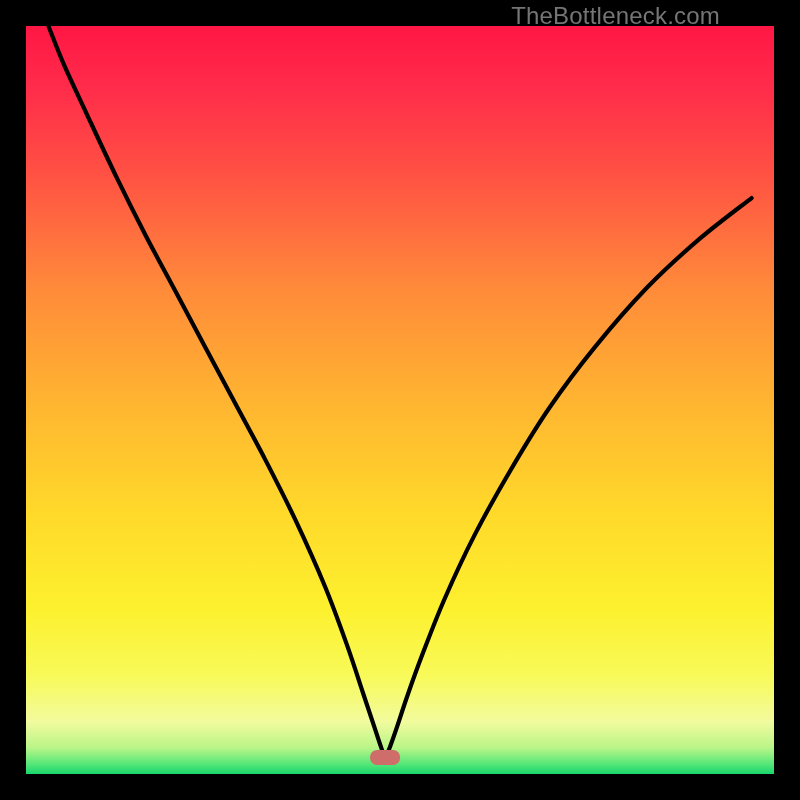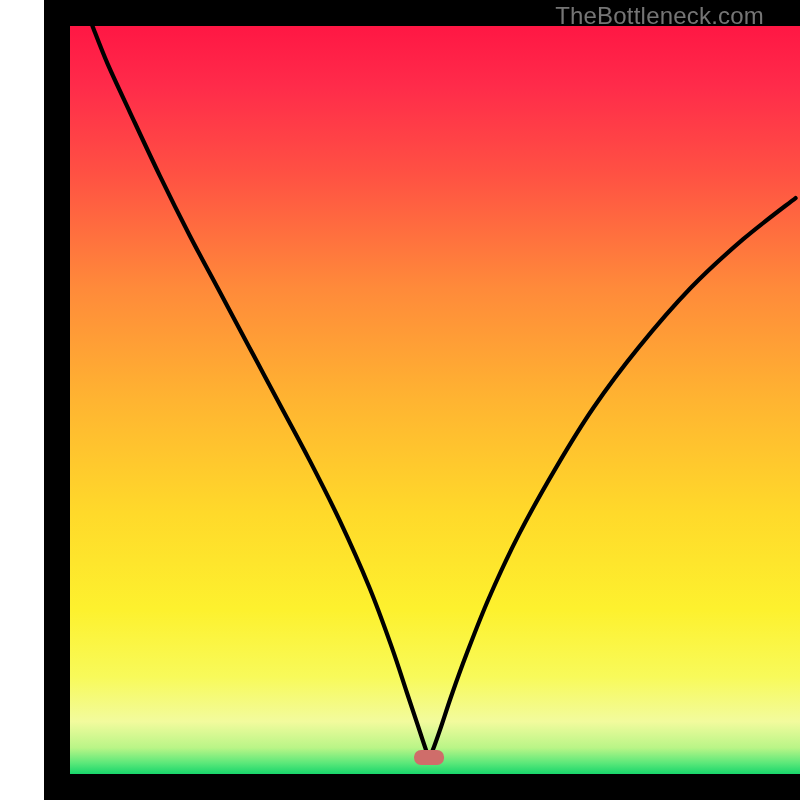--- a/index.html
+++ b/index.html
@@ -5,21 +5,20 @@
   body {
     margin: 0;
     padding: 0;
     background: #fff;
   }
   .chart-container {
     position: relative;
     width: 732px;
     height: 800px;
     box-sizing: border-box;
-    margin-left: 44px;
   }
   .watermark {
     position: absolute;
     top: 2px;
     right: 12px;
     font-family: Arial, Helvetica, sans-serif;
     font-size: 24px;
     font-weight: 400;
     color: #757575;
     z-index: 10;

